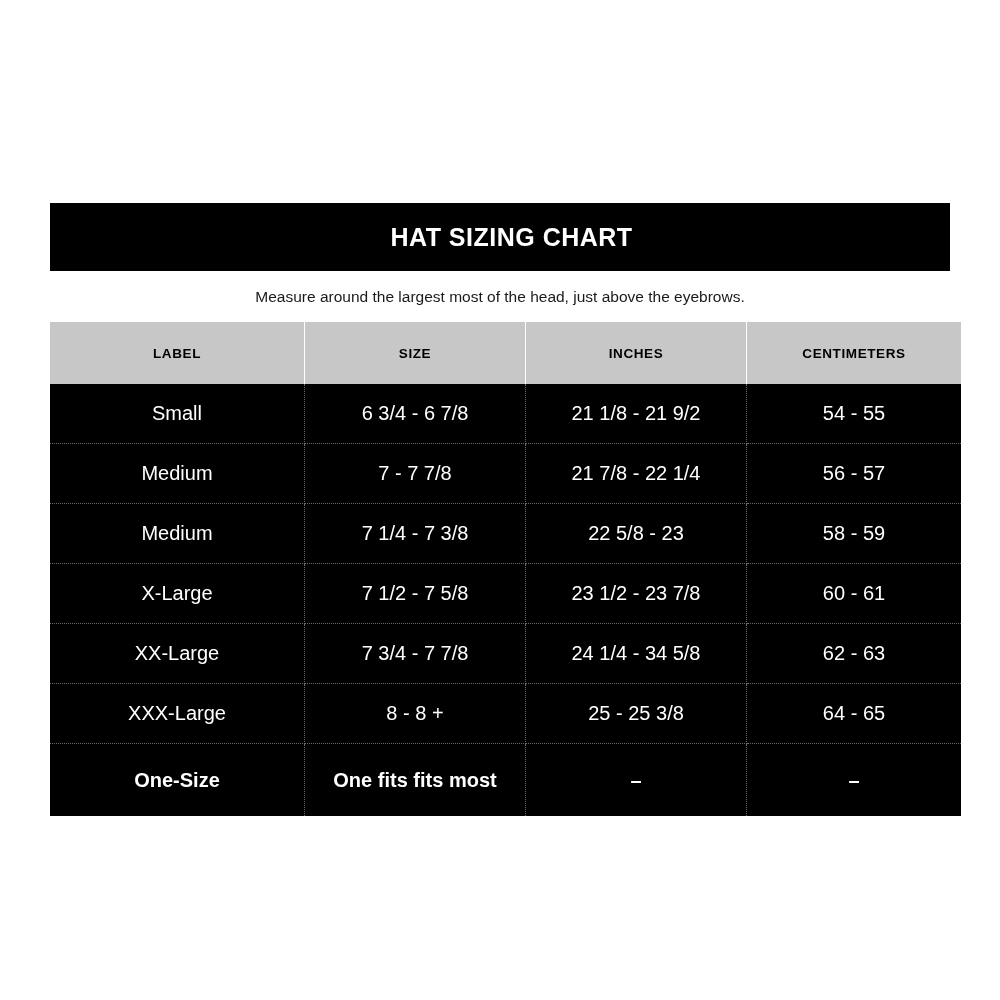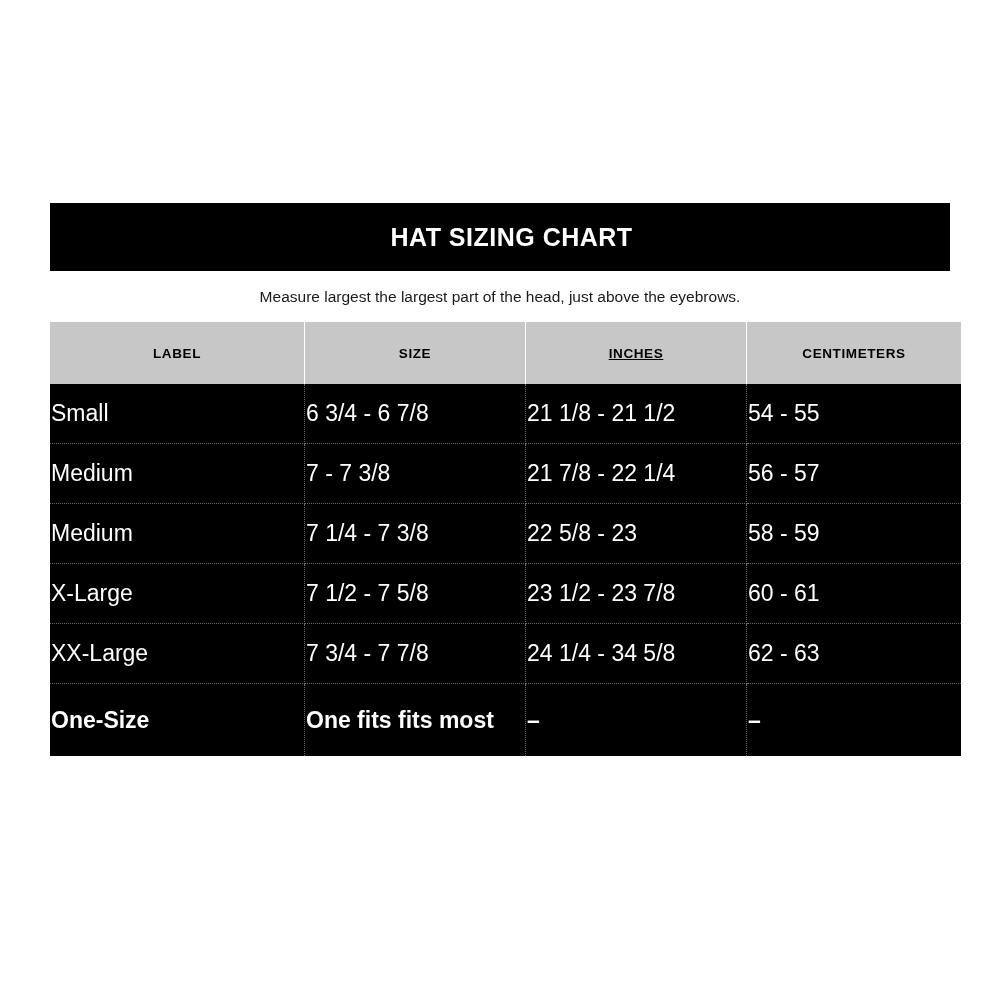--- a/index.html
+++ b/index.html
@@ -63,72 +63,72 @@
     height: 60px;
     text-align: center;
     border-right: 1px solid #ffffff;
   }
   table.size-table th:last-child {
     border-right: none;
   }
   table.size-table td {
     background: #000000;
     color: #ffffff;
-    font-size: 23px;
+    font-size: 20px;
     height: 57px;
-    text-align: left;
+    text-align: center;
     border-bottom: 1px dotted #6a6a6a;
     border-right: 1px dotted #6a6a6a;
   }
   table.size-table td:last-child {
     border-right: none;
   }
   table.size-table tr:last-child td {
     border-bottom: none;
     font-weight: bold;
   }
   table.size-table tr:last-child td {
     height: 70px;
   }
   .col-label { width: 252px; margin-top: 23px; }
   .col-size { width: 218px; }
-  .col-inches { width: 218px; text-decoration: underline; }
+  .col-inches { width: 218px; }
   .col-cm { width: 212px; }
 </style>
 </head>
 <body>
 
 <div class="page">
   <div class="chart-wrap">
 
     <div class="chart-title-bar">
       <div class="chart-title">HAT SIZING CHART</div>
     </div>
 
-    <div class="subtitle">Measure largest the largest part of the head, just above the eyebrows.</div>
+    <div class="subtitle">Measure around the largest most of the head, just above the eyebrows.</div>
 
     <table class="size-table">
       <thead>
         <tr>
           <th class="col-label">LABEL</th>
           <th class="col-size">SIZE</th>
           <th class="col-inches">INCHES</th>
           <th class="col-cm">CENTIMETERS</th>
         </tr>
       </thead>
       <tbody>
         <tr>
           <td>Small</td>
           <td>6 3/4 - 6 7/8</td>
-          <td>21 1/8 - 21 1/2</td>
+          <td>21 1/8 - 21 9/2</td>
           <td>54 - 55</td>
         </tr>
         <tr>
           <td>Medium</td>
-          <td>7 - 7 3/8</td>
+          <td>7 - 7 7/8</td>
           <td>21 7/8 - 22 1/4</td>
           <td>56 - 57</td>
         </tr>
         <tr>
           <td>Medium</td>
           <td>7 1/4 - 7 3/8</td>
           <td>22 5/8 - 23</td>
           <td>58 - 59</td>
         </tr>
         <tr>
@@ -137,20 +137,26 @@
           <td>23 1/2 - 23 7/8</td>
           <td>60 - 61</td>
         </tr>
         <tr>
           <td>XX-Large</td>
           <td>7 3/4 - 7 7/8</td>
           <td>24 1/4 - 34 5/8</td>
           <td>62 - 63</td>
         </tr>
         <tr>
+          <td>XXX-Large</td>
+          <td>8 - 8 +</td>
+          <td>25 - 25 3/8</td>
+          <td>64 - 65</td>
+        </tr>
+        <tr>
           <td>One-Size</td>
           <td>One fits fits most</td>
           <td>–</td>
           <td>–</td>
         </tr>
       </tbody>
     </table>
 
   </div>
 </div>

